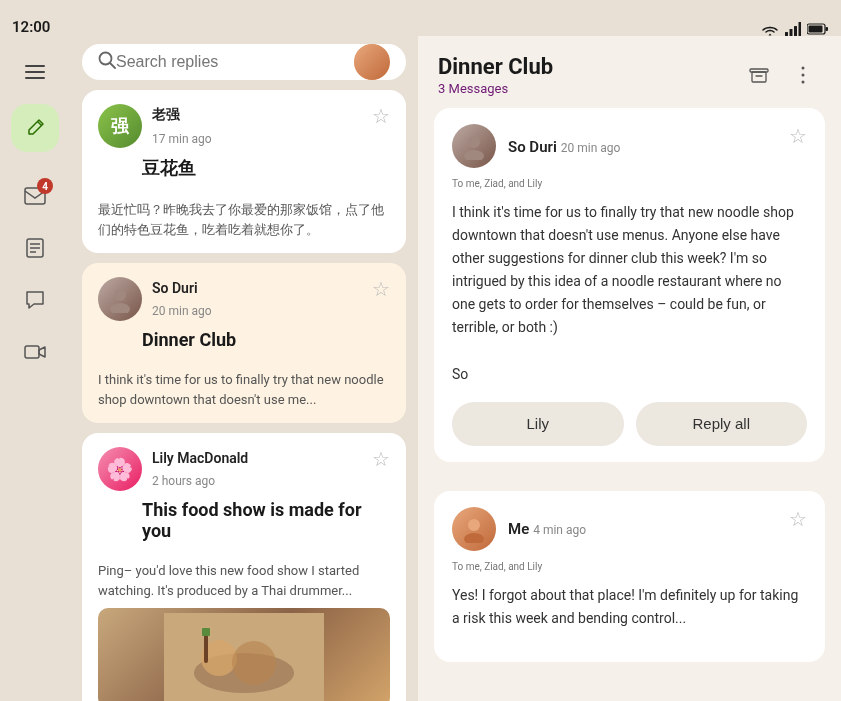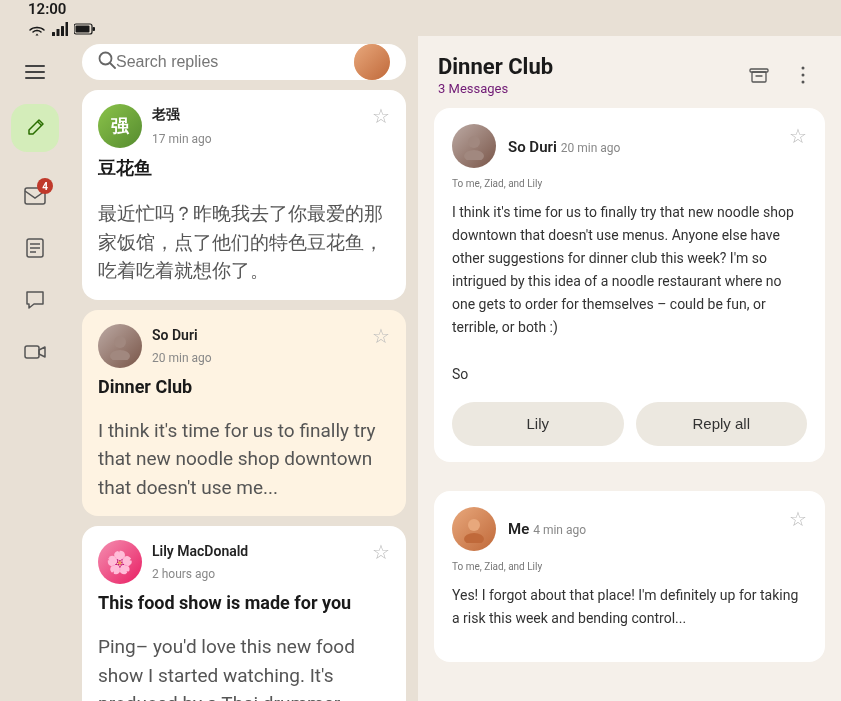--- a/index.html
+++ b/index.html
@@ -12,25 +12,24 @@
       position: relative;
     }
 
     
     .status-bar {
       position: absolute;
       top: 0; left: 0; right: 0;
       height: 36px;
       background: #e8e0d5;
       display: flex;
-      align-items: flex-start;
+      align-items: flex-end;
       justify-content: space-between;
-      padding: 0 28px;
+      padding: 0 12px;
       z-index: 10;
-      flex-direction: column;
     }
     .status-time {
       font-size: 15px;
       font-weight: 600;
       color: #1a1a1a;
     }
     .status-icons {
       display: flex;
       align-items: center;
       gap: 6px;
@@ -201,23 +200,24 @@
       cursor: pointer;
       font-size: 20px;
       color: #bbb;
       padding: 0;
     }
     .msg-subject {
       font-size: 18px;
       font-weight: 700;
       color: #1a1a1a;
       margin-bottom: 6px;
+      margin-left: 44px;
     }
     .msg-preview {
-      font-size: 19px;
+      font-size: 13px;
       color: #555;
       line-height: 1.5;
       margin-top: 20px;
     }
     .msg-image {
       width: 100%;
       height: 100px;
       border-radius: 10px;
       margin-top: 8px;
       background: #d4b896;

